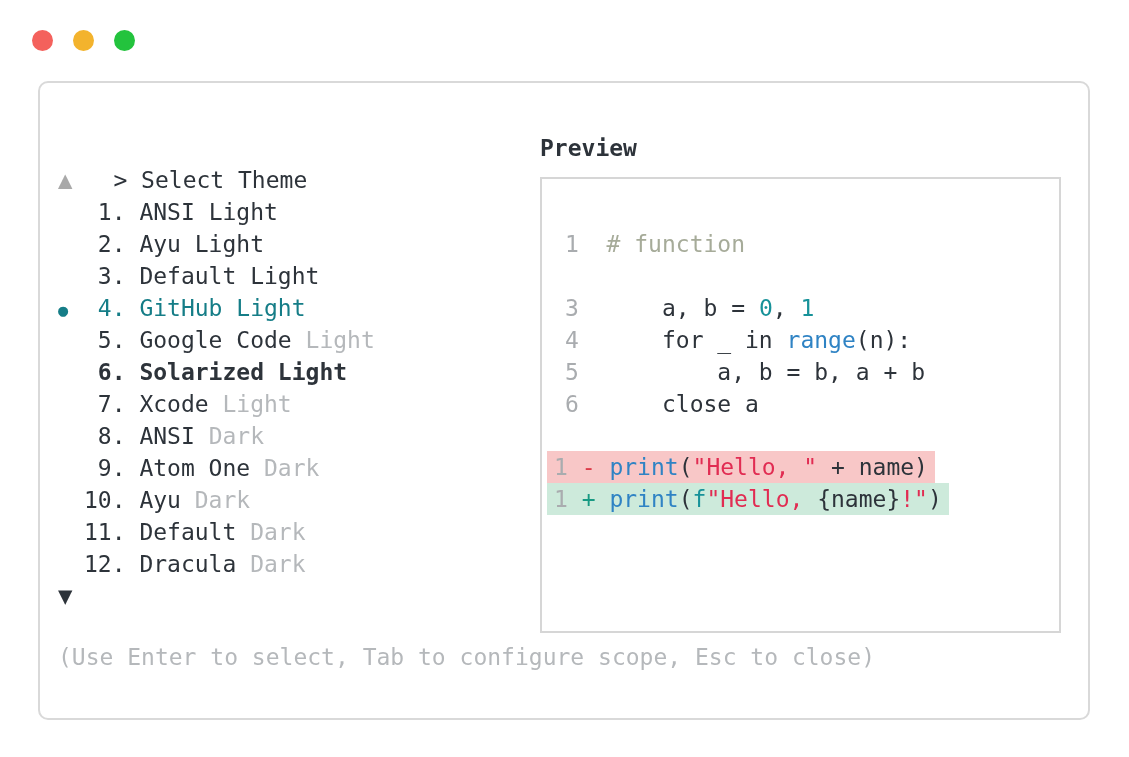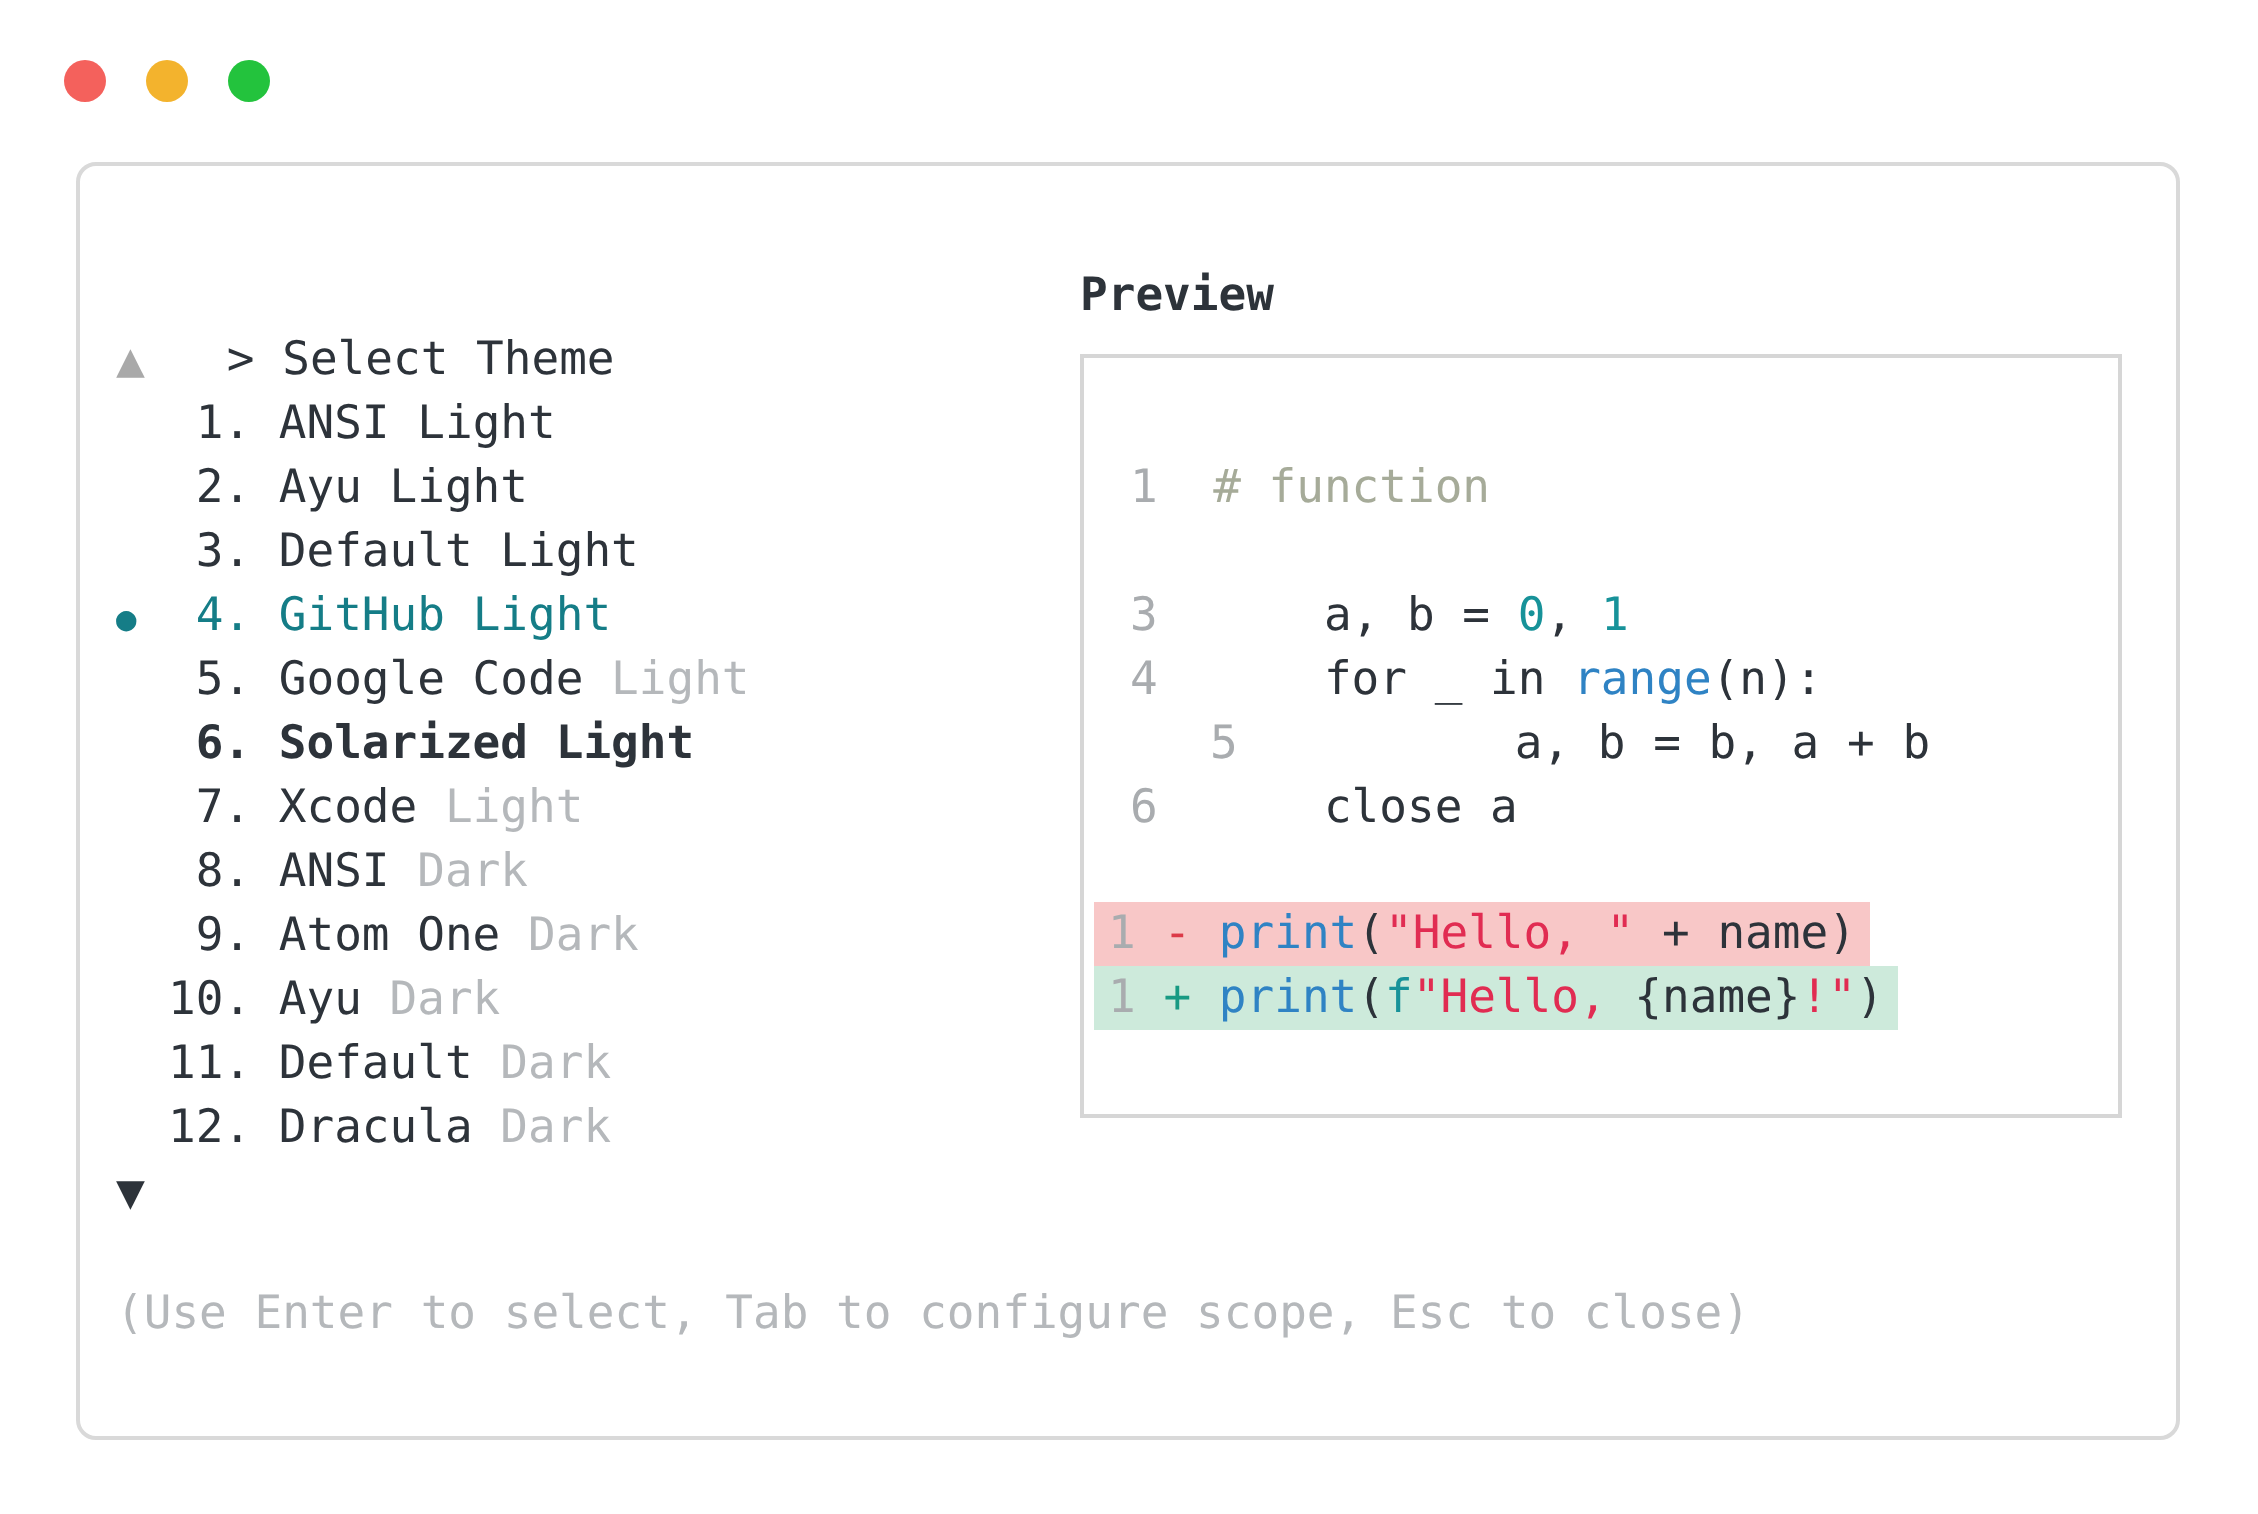--- a/index.html
+++ b/index.html
@@ -32,21 +32,21 @@
   .theme-row .bullet{
     display:inline-block;width:26px;font-size:17px;
     color:var(--selected,#157d87);vertical-align:baseline;
   }
   .theme-row .num{display:inline-block;width:3ch;text-align:right;margin-right:1ch;}
   .theme-row .muted{color:var(--muted,#b5b8bb);}
   .theme-row.selected span{color:var(--selected,#157d87);}
 
   .preview-title{left:500px;top:49px;font-weight:bold;}
   .preview-box{
-    position:absolute;left:500px;top:94px;width:521px;height:382px;
+    position:absolute;left:500px;top:94px;width:521px;height:456px;
     border:2px solid var(--preview-border,#d6d6d6);box-sizing:border-box;
     background:#ffffff;
   }
   .code-line{
     position:absolute;left:23px;height:32px;line-height:32px;
     font-size:23px;white-space:pre;
   }
   .diff-line{
     position:absolute;left:5px;height:32px;line-height:32px;
     font-size:23px;white-space:pre;padding:0 7px;
@@ -97,19 +97,19 @@
   <div class="line scroll-down">▼</div>
 
   <div class="line help">(Use Enter to select, Tab to configure scope, Esc to close)</div>
 
   <div class="line preview-title">Preview</div>
 
   <div class="preview-box" id="preview-box">
       <div class="code-line" style="top: 49px;"><span class="c-ln">1</span><span class="c-plain">  </span><span class="c-comment"># function</span></div>
       <div class="code-line" style="top: 113px;"><span class="c-ln">3</span><span class="c-plain">      a, b = </span><span class="c-num">0</span><span class="c-plain">, </span><span class="c-num">1</span></div>
       <div class="code-line" style="top: 145px;"><span class="c-ln">4</span><span class="c-plain">      for _ in </span><span class="c-builtin">range</span><span class="c-plain">(n):</span></div>
-      <div class="code-line" style="top: 177px; margin-left: 40px;"><span class="c-ln">5</span><span class="c-plain">          a, b = b, a + b</span></div>
+      <div class="code-line" style="top: 177px;"><span class="c-ln">5</span><span class="c-plain">          a, b = b, a + b</span></div>
       <div class="code-line" style="top: 209px;"><span class="c-ln">6</span><span class="c-plain">      close a</span></div>
       <div class="diff-line diff-removed" style="top: 272px;"><span class="c-ln">1</span><span class="c-plain"> </span><span class="c-removed-op">- </span><span class="c-builtin">print</span><span class="c-plain">(</span><span class="c-string">"Hello, "</span><span class="c-plain"> + name)</span></div>
       <div class="diff-line diff-added" style="top: 304px;"><span class="c-ln">1</span><span class="c-plain"> </span><span class="c-added-op">+ </span><span class="c-builtin">print</span><span class="c-plain">(</span><span class="c-num">f</span><span class="c-string">"Hello, </span><span class="c-plain">{name}</span><span class="c-string">!"</span><span class="c-plain">)</span></div>
     </div>
 
 </div>
 
 </body></html>

